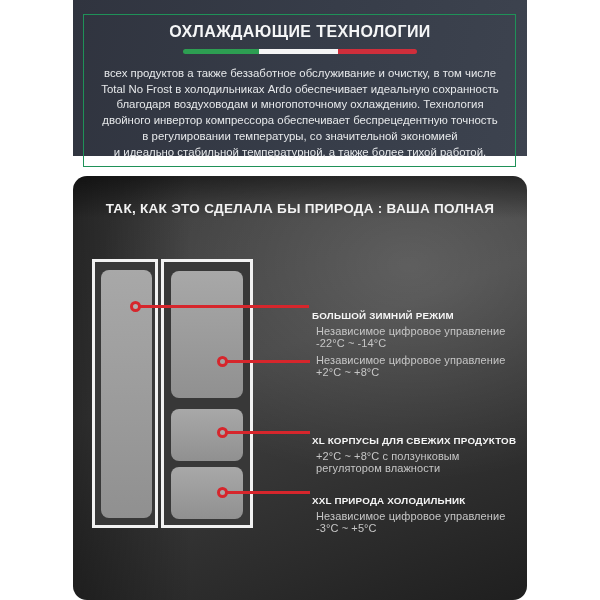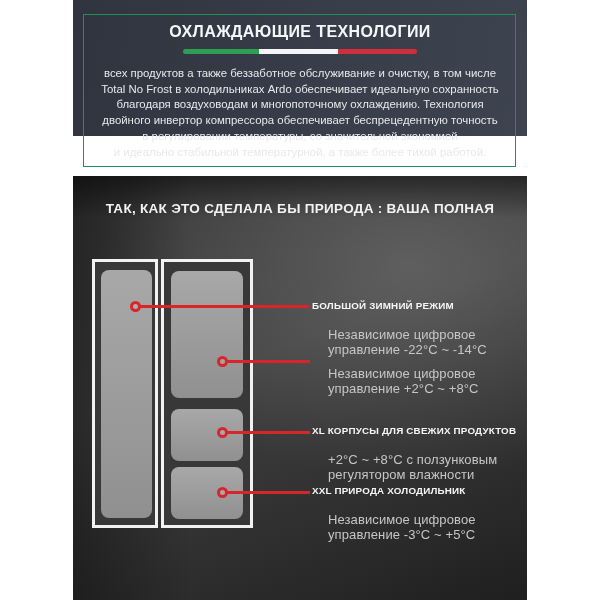--- a/index.html
+++ b/index.html
@@ -1,41 +1,41 @@
 <!DOCTYPE html>
 <html><head>
 <meta charset="utf-8">
 <style>
   html,body{margin:0;padding:0;background:#ffffff;}
   .page{position:relative;width:600px;height:600px;background:#ffffff;overflow:hidden;
         font-family:"Liberation Sans","DejaVu Sans",sans-serif;}
 
   
-  .top-section{position:absolute;left:73px;top:0;width:454px;height:136px;
+  .top-section{position:absolute;left:73px;top:0;width:454px;height:156px;
       background:linear-gradient(100deg,#30343f 0%,#373d49 55%,#3d434f 100%);}
   .green-box{position:absolute;left:10px;top:14px;width:431px;height:151px;
       border:1px solid #1f9158;}
   .main-title{position:absolute;left:0;top:23px;width:454px;text-align:center;
       color:#f5f6f7;font-size:16px;font-weight:bold;letter-spacing:.4px;}
   .flag{position:absolute;left:110px;top:49px;width:234px;height:5px;display:flex;
       border-radius:3px;overflow:hidden;}
   .flag span{height:100%;}
   .flag .f-green{width:76px;}
   .flag .f-white{width:79px;}
   .flag .f-red{width:79px;}
   .intro{position:absolute;left:14px;top:66px;width:426px;text-align:center;
       color:#e7e9eb;font-size:11.4px;line-height:15.7px;}
 
   
   .lower-section{position:absolute;left:73px;top:176px;width:454px;height:424px;
       background:
         linear-gradient(180deg,rgba(0,0,0,.5) 0%,rgba(0,0,0,0) 10%),
         linear-gradient(90deg,rgba(0,0,0,.38) 0%,rgba(0,0,0,0) 26%),
         radial-gradient(ellipse 430px 300px at 74% 21%,rgba(255,255,255,.16),rgba(255,255,255,0) 72%),
-        linear-gradient(160deg,#3a3a3a 0%,#414141 42%,#2a2a2a 82%,#1f1f1f 100%);}
+        linear-gradient(160deg,#3a3a3a 0%,#414141 42%,#2a2a2a 82%,#1f1f1f 100%); border-radius: 14px;}
   .section-heading{position:absolute;left:0;top:25px;width:454px;text-align:center;
       color:#f2f2f2;font-size:13.5px;font-weight:bold;line-height:16.5px;letter-spacing:.3px;}
 
   
   .door{position:absolute;border:3px solid #f2f2f2;background:#383838;box-sizing:border-box;}
   .door-left{left:19px;top:83px;width:66px;height:269px;}
   .door-right{left:88px;top:83px;width:92px;height:269px;}
   .compartment{position:absolute;border-radius:8px;
       background:linear-gradient(180deg,#a8a8a8 0%,#9a9a9a 60%,#909090 100%);}
   .c-left-tall{left:28px;top:94px;width:51px;height:248px;}
@@ -52,22 +52,22 @@
       border-radius:50%;box-sizing:border-box;background:rgba(255,255,255,.12);}
   .m-1{left:57px;top:125px;}
   .m-2{left:144px;top:180px;}
   .m-3{left:144px;top:251px;}
   .m-4{left:144px;top:311px;}
 
   
   .callout{position:absolute;left:239px;width:210px;}
   .co-1{top:118px;} .co-2{top:174px;} .co-3{top:243px;} .co-4{top:303px;}
   .callout .co-title{color:#f6f6f6;font-size:9.8px;font-weight:bold;letter-spacing:.2px;
-      margin:6px 0 4px 0;}
-  .callout .co-sub{color:#c6c6c6;font-size:13px;letter-spacing:.1px;margin:16px;}
+      margin:16px 0 4px 0;}
+  .callout .co-sub{color:#c6c6c6;font-size:11px;letter-spacing:.1px;margin:4px;}
 </style>
 </head>
 <body>
 
 <div class="page">
 
   <div class="top-section">
     <div class="green-box"></div>
     <div class="main-title">ОХЛАЖДАЮЩИЕ ТЕХНОЛОГИИ</div>
     <div class="flag">

